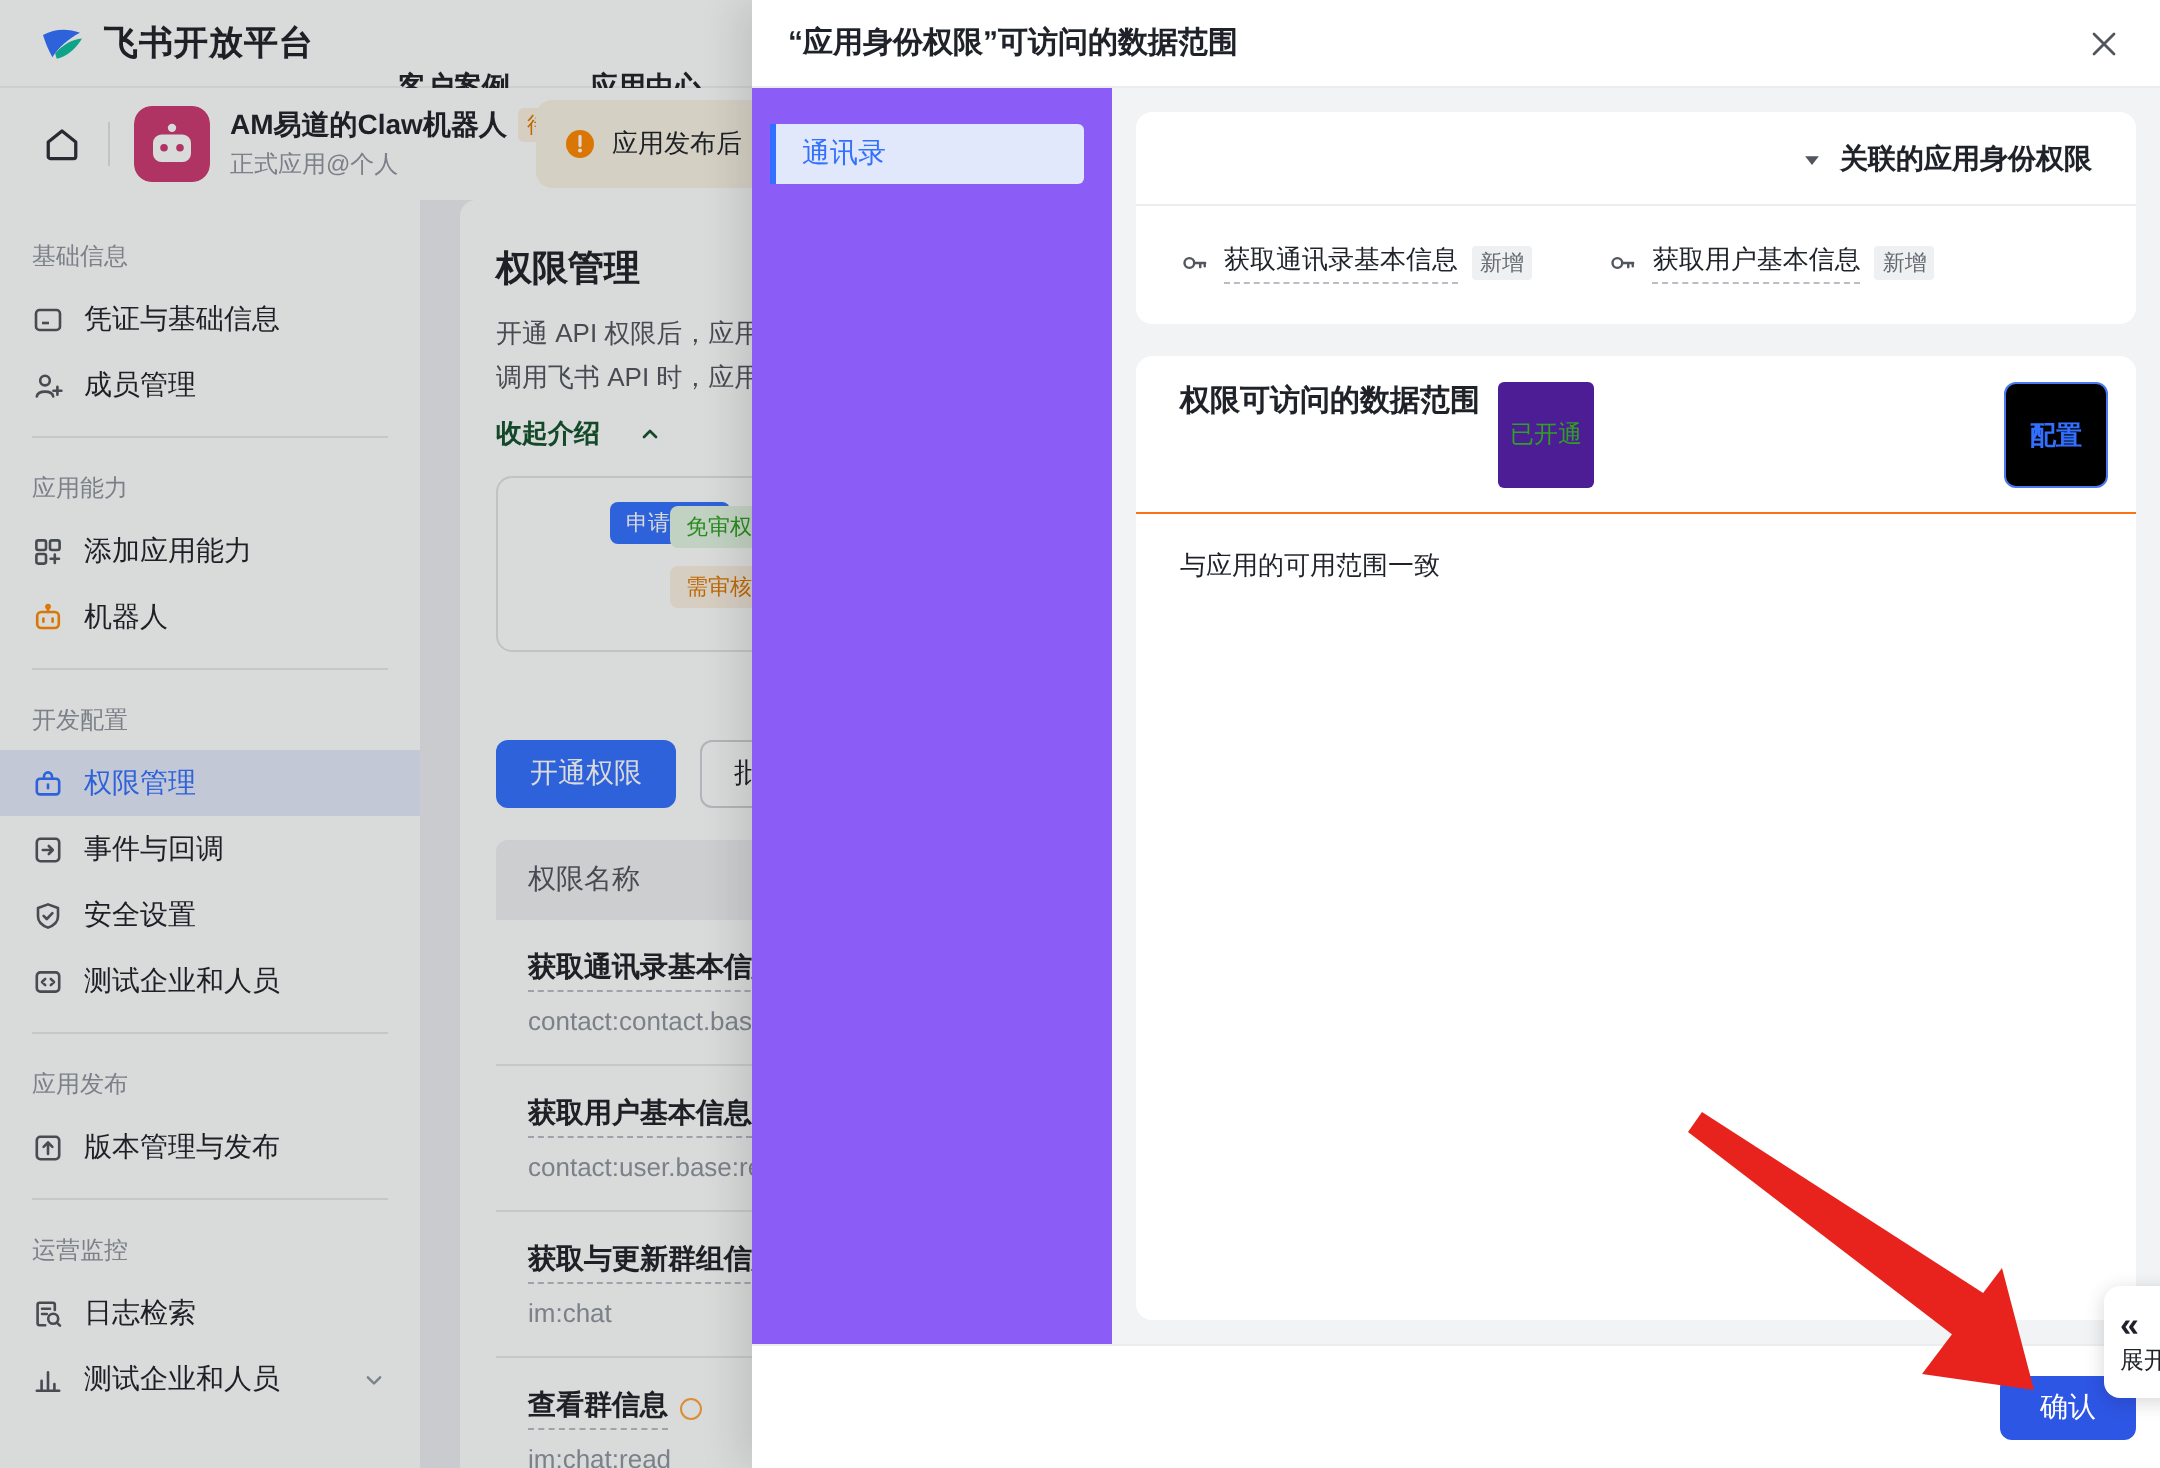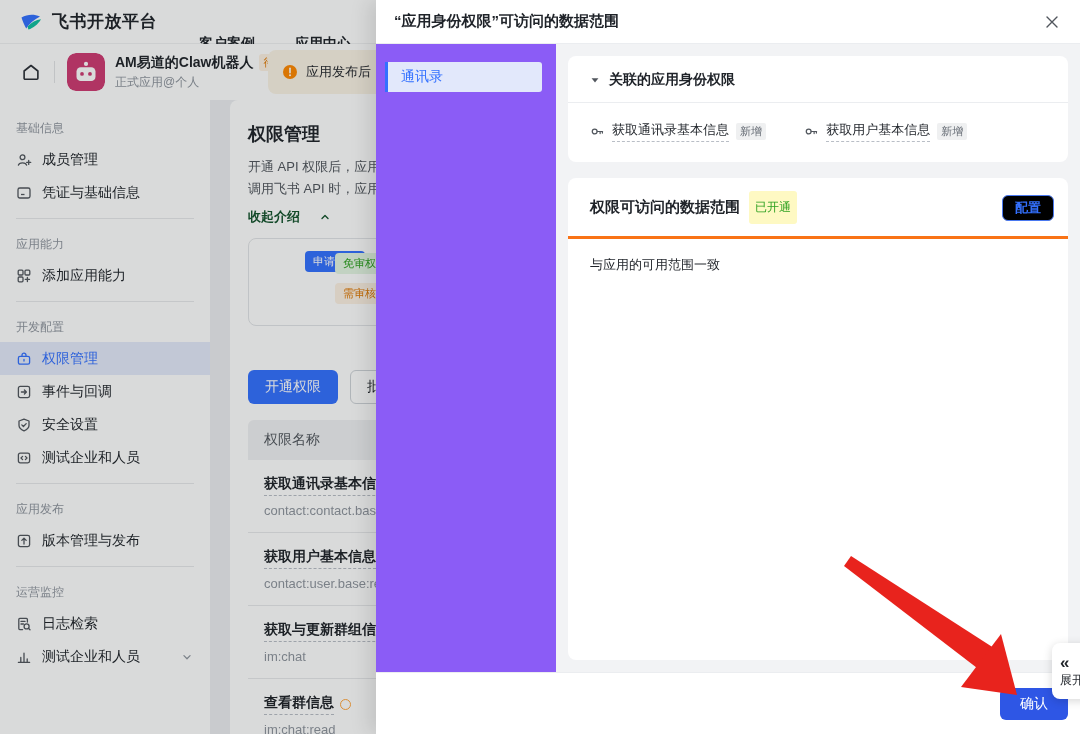--- a/index.html
+++ b/index.html
@@ -66,32 +66,32 @@
   
   .drawer { position:absolute; top:0; left:376px; width:704px; height:734px; background:#fff; z-index:10; display:flex; flex-direction:column; box-shadow:-8px 0 18px rgba(0,0,0,.10); }
   .drawer-hd { flex:0 0 44px; display:flex; align-items:center; justify-content:space-between; padding:0 20px 0 18px; border-bottom:1px solid #ebedf0; }
   .drawer-title { font-size:15px; font-weight:600; }
   .drawer-close { color:#51565d; display:flex; cursor:pointer; }
   .drawer-body { flex:1; display:flex; min-height:0; }
   .tabs-col { width:180px; flex:0 0 180px; background:#8b5cf6; padding:18px 14px 0 9px; }
   .tab-item { height:30px; display:flex; align-items:center; padding-left:13px; background:#e2e8fb; border-left:3px solid #3370ff; border-radius:0 3px 3px 0; color:#3370ff; font-size:14px; cursor:pointer; }
   .content-col { flex:1; background:#f2f3f5; padding:12px; display:flex; flex-direction:column; min-height:0; }
   .card { background:#fff; border-radius:8px; }
-  .card1-hd { display:flex; align-items:center; gap:9px; padding:15px 22px 13px; border-bottom:1px solid #ebedf0; }
+  .card1-hd { display:flex; align-items:center; gap:9px; padding:15px 22px 13px; border-bottom:1px solid #ebedf0;justify-content:flex-end; }
   .card1-title { font-size:14px; font-weight:600; }
   .caret { color:#51565d; display:flex; }
   .card1-items { display:flex; padding:18px 22px 20px; }
   .linked-perm { display:flex; align-items:center; gap:7px; width:47%; }
   .key-ic { color:#51565d; display:flex; }
   .linked-name { font-size:13px; border-bottom:1px dashed #b9bec6; padding-bottom:2px; }
   .badge-grey { font-size:11px; color:#646a73; background:#eff0f1; border-radius:2px; padding:1px 4px; }
   .card2 { margin-top:16px; flex:1; display:flex; flex-direction:column; }
-  .card2-hd { display:flex; align-items:center; padding:13px 14px 12px 22px; border-bottom:3px solid #f97316; }
+  .card2-hd { display:flex; padding:13px 14px 12px 22px; border-bottom:1px solid #f97316; }
   .card2-title { font-size:15px; font-weight:600; }
-  .badge-green { font-size:12px; color:#2ea121; background:#fef9c3; border-radius:3px; padding:8px 6px; margin-left:9px; }
+  .badge-green { font-size:12px; color:#2ea121; background:#4c1d95; border-radius:3px; padding:18px 6px; margin-left:9px; }
   .btn-config { margin-left:auto; border:1.5px solid #4a79f0; color:#3370ff; border-radius:6px; background:#000000; font-size:13px; font-weight:600; padding:3px 12px; cursor:pointer; }
   .card2-body { padding:17px 22px; font-size:13px; }
   .drawer-ft { flex:0 0 62px; border-top:1px solid #ebedf0; display:flex; align-items:center; justify-content:flex-end; padding:0 12px; }
   .btn-confirm { background:#2e56e5; color:#fff; font-size:14px; border:none; border-radius:6px; padding:7px 20px; cursor:pointer; }
 
   
   .red-arrow { position:absolute; inset:0; z-index:60; pointer-events:none; }
   .expand-widget { position:absolute; left:1052px; top:643px; width:42px; height:56px; background:#fff; border-radius:8px 0 0 8px; box-shadow:0 2px 10px rgba(0,0,0,.16); z-index:55; display:flex; flex-direction:column; align-items:flex-start; justify-content:center; padding-left:8px; gap:1px; cursor:pointer; }
   .expand-glyph { font-size:17px; font-weight:bold; line-height:17px; }
   .expand-label { font-size:12px; }
@@ -157,50 +157,61 @@
         <span class="notice-text">应用发布后，当前</span>
       </div>
     </div>
 
     <div class="appbody">
       <div class="sidebar">
 
         <div class="side-header">基础信息</div>
         <div class="side-item">
           <span class="ic">
+            <svg width="16" height="16" viewBox="0 0 16 16" fill="none" stroke="currentColor" stroke-width="1.3">
+                <rect x="2" y="3" width="12" height="10" rx="1.8"></rect>
+                <path d="M5 9.5h3.5"></path>
+              </svg>
+          </span>
+          <span>凭证与基础信息</span>
+        </div>
+        <div class="side-item">
+          <span class="ic">
             <svg width="16" height="16" viewBox="0 0 16 16" fill="none" stroke="currentColor" stroke-width="1.3" stroke-linecap="round">
                 <circle cx="6.5" cy="5.3" r="2.4"></circle>
                 <path d="M2.4 13.2c.6-3.2 7.6-3.2 8.2 0"></path>
                 <path d="M12.7 8.4v4M10.7 10.4h4"></path>
               </svg>
           </span>
           <span>成员管理</span>
-        </div>
-        <div class="side-item">
-          <span class="ic">
-            <svg width="16" height="16" viewBox="0 0 16 16" fill="none" stroke="currentColor" stroke-width="1.3">
-                <rect x="2" y="3" width="12" height="10" rx="1.8"></rect>
-                <path d="M5 9.5h3.5"></path>
-              </svg>
-          </span>
-          <span>凭证与基础信息</span>
         </div>
         <div class="side-div"></div>
 
         <div class="side-header">应用能力</div>
         <div class="side-item">
           <span class="ic">
             <svg width="16" height="16" viewBox="0 0 16 16" fill="none" stroke="currentColor" stroke-width="1.3" stroke-linecap="round">
                 <rect x="2.2" y="2.2" width="4.8" height="4.8" rx="1"></rect>
                 <rect x="9" y="2.2" width="4.8" height="4.8" rx="1"></rect>
                 <rect x="2.2" y="9" width="4.8" height="4.8" rx="1"></rect>
                 <path d="M11.4 9.3v4.2M9.3 11.4h4.2"></path>
               </svg>
           </span>
           <span>添加应用能力</span>
+        </div>
+        <div class="side-item">
+          <span class="ic orange">
+            <svg width="16" height="16" viewBox="0 0 16 16" fill="none" stroke="currentColor" stroke-width="1.3" stroke-linecap="round">
+                <rect x="2.6" y="5" width="10.8" height="8" rx="2"></rect>
+                <path d="M8 5V3"></path>
+                <circle cx="8" cy="2.3" r="0.8"></circle>
+                <path d="M5.7 8.3v1.6M10.3 8.3v1.6"></path>
+              </svg>
+          </span>
+          <span>机器人</span>
         </div>
         <div class="side-div"></div>
 
         <div class="side-header">开发配置</div>
         <div class="side-item selected">
           <span class="ic">
             <svg width="16" height="16" viewBox="0 0 16 16" fill="none" stroke="currentColor" stroke-width="1.3" stroke-linecap="round">
                 <rect x="2.4" y="5.4" width="11.2" height="7.8" rx="1.6"></rect>
                 <path d="M6 5.4V4.2A2 2 0 0 1 8 2.2a2 2 0 0 1 2 2v1.2M8 8.3v1.8"></path>
               </svg>

